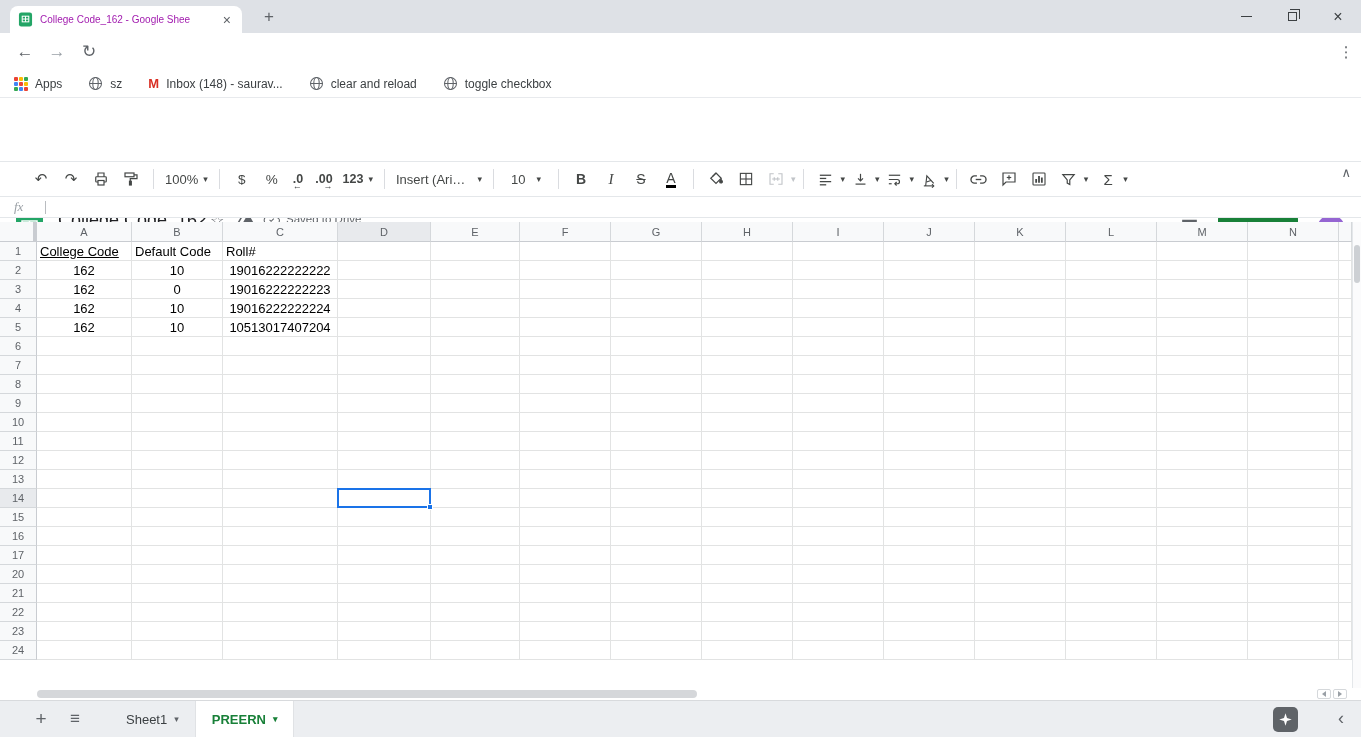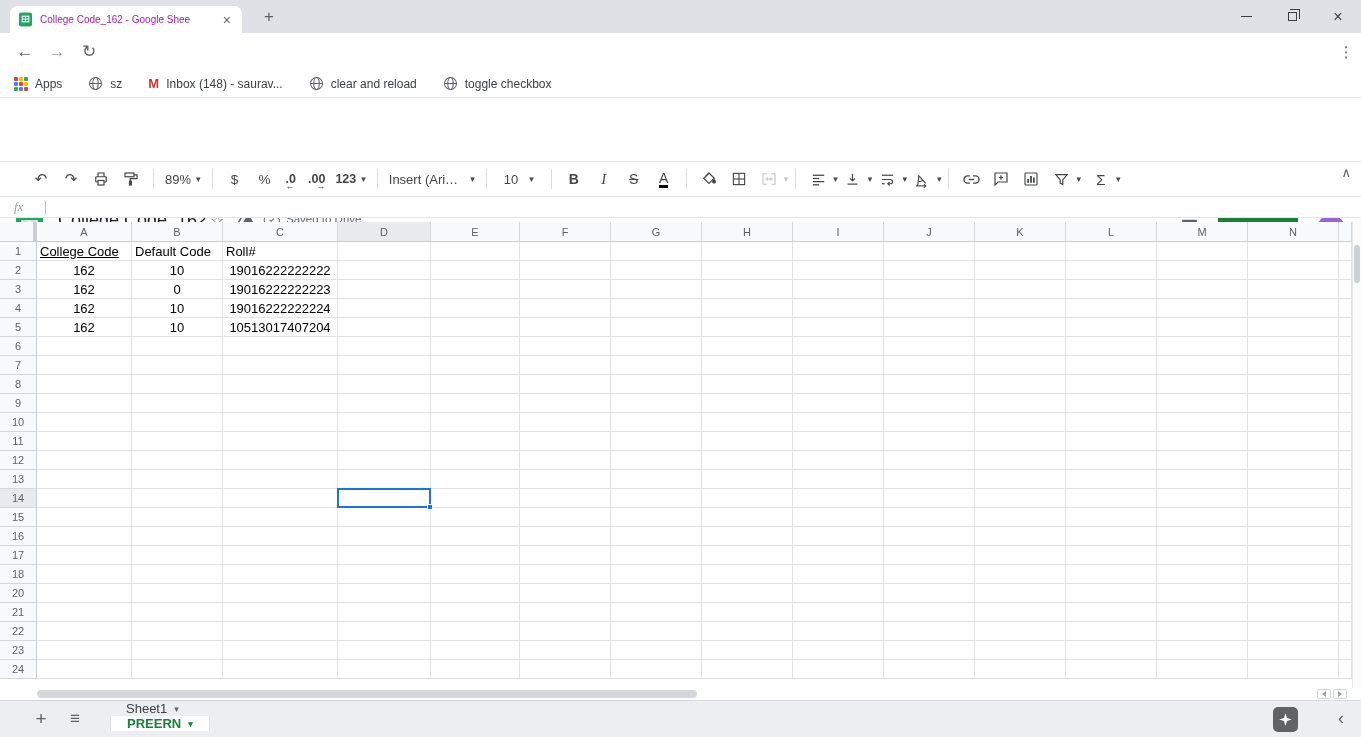--- a/index.html
+++ b/index.html
@@ -95,21 +95,21 @@
   #hthumb { position:absolute; left:37px; top:2px; width:660px; height:8px; background:#d5d7da; border-radius:4px; }
   .hsarrow { position:absolute; top:1px; width:14px; height:10px; border:1px solid #d5d8db; border-radius:2px; background:#fff; display:flex; align-items:center; justify-content:center; }
   #hs-left { left:1317px; } #hs-right { left:1333px; }
   .tri-l { width:0; height:0; border-top:3px solid transparent; border-bottom:3px solid transparent; border-right:4px solid #9aa0a6; }
   .tri-r { width:0; height:0; border-top:3px solid transparent; border-bottom:3px solid transparent; border-left:4px solid #9aa0a6; }
 
   
   #footer { left:0; top:700px; width:1361px; height:37px; background:#eceef1; border-top:1px solid #d8dadd; display:flex; align-items:stretch; }
   #add-sheet { width:34px; margin-left:24px; font-size:19px; color:#5f6368; display:flex; align-items:center; justify-content:center; }
   #all-sheets { width:34px; font-size:17px; color:#5f6368; display:flex; align-items:center; justify-content:center; }
-  #sheettabs { display:flex; margin-left:18px;flex-direction:column; }
+  #sheettabs { display:flex; margin-left:18px; }
   .sheet-tab { display:flex; align-items:center; gap:7px; padding:0 16px; font-size:13px; color:#3c4043; }
   .sheet-tab .caret { color:#5f6368; }
   .sheet-tab.active { background:#fff; border-left:1px solid #e0e2e5; border-right:1px solid #e0e2e5; color:#188038; font-weight:bold; }
   .sheet-tab.active .caret { color:#188038; }
   #explore-btn { position:absolute; left:1273px; top:707px; width:25px; height:25px; background:#5f6368; border-radius:5px; display:flex; align-items:center; justify-content:center; }
   #collapse-right { position:absolute; left:1331px; top:700px; height:37px; width:20px; display:flex; align-items:center; justify-content:center; font-size:18px; color:#5f6368; }
 
   svg { display:block; }
 </style>
 </head>
@@ -300,21 +300,21 @@
   </span>
   <span class="ticon">
     <svg width="18" height="18" viewBox="0 0 24 24" fill="none" stroke="#444746" stroke-width="1.6">
         <rect x="4" y="4" width="12" height="5"></rect>
         <path d="M16 6.5h4v5h-9v3.5"></path>
         <rect x="10" y="15" width="2.4" height="5" fill="#444746"></rect>
       </svg>
   </span>
   <span class="tsep"></span>
   <span class="tsel">
-      <span>89%</span>
+      <span>100%</span>
       <span class="caret">▾</span>
     </span>
   <span class="tsep"></span>
   <span class="ticon" style="font-size:13.5px">$</span>
   <span class="ticon" style="font-size:13.5px">%</span>
   <span class="decfmt"><span>.0</span><span class="arr" style="left:0">←</span></span>
   <span class="decfmt"><span>.00</span><span class="arr" style="right:0">→</span></span>
   <span class="tsel">
       <span style="font-weight:600;font-size:12.5px">123</span>
       <span class="caret">▾</span>
@@ -756,38 +756,20 @@
       <div class="g-cell" style="width: 91px;"></div>
       <div class="g-cell" style="width: 91px;"></div>
       <div class="g-cell" style="width: 91px;"></div>
       <div class="g-cell" style="width: 91px;"></div>
       <div class="g-cell" style="width: 91px;"></div>
       <div class="g-cell" style="width: 91px;"></div>
       <div class="g-cell" style="width: 91px;"></div>
       <div class="g-cell" style="width: 13px;"></div>
     </div>
     <div class="g-row">
-      <div class="g-rowhead">18</div>
-      <div class="g-cell" style="width: 95px;"></div>
-      <div class="g-cell" style="width: 91px;"></div>
-      <div class="g-cell" style="width: 115px;"></div>
-      <div class="g-cell" style="width: 93px;"></div>
-      <div class="g-cell" style="width: 89px;"></div>
-      <div class="g-cell" style="width: 91px;"></div>
-      <div class="g-cell" style="width: 91px;"></div>
-      <div class="g-cell" style="width: 91px;"></div>
-      <div class="g-cell" style="width: 91px;"></div>
-      <div class="g-cell" style="width: 91px;"></div>
-      <div class="g-cell" style="width: 91px;"></div>
-      <div class="g-cell" style="width: 91px;"></div>
-      <div class="g-cell" style="width: 91px;"></div>
-      <div class="g-cell" style="width: 91px;"></div>
-      <div class="g-cell" style="width: 13px;"></div>
-    </div>
-    <div class="g-row">
       <div class="g-rowhead">20</div>
       <div class="g-cell" style="width: 95px;"></div>
       <div class="g-cell" style="width: 91px;"></div>
       <div class="g-cell" style="width: 115px;"></div>
       <div class="g-cell" style="width: 93px;"></div>
       <div class="g-cell" style="width: 89px;"></div>
       <div class="g-cell" style="width: 91px;"></div>
       <div class="g-cell" style="width: 91px;"></div>
       <div class="g-cell" style="width: 91px;"></div>
       <div class="g-cell" style="width: 91px;"></div>

